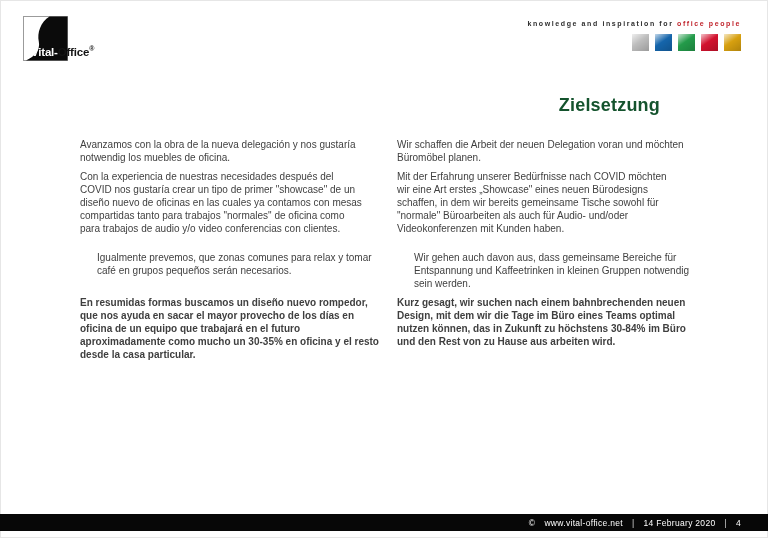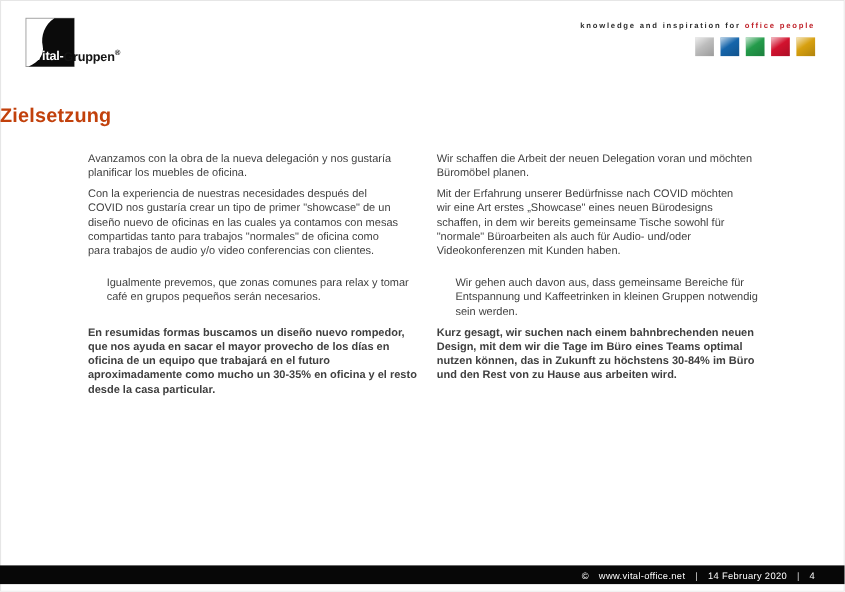--- a/index.html
+++ b/index.html
@@ -22,21 +22,21 @@
   .tagline .highlight { color:#c0242c; }
   .squares { position:absolute; top:34px; right:27px; display:flex; gap:6px; }
   .square {
     width:17px; height:17px;
     background-image: linear-gradient(145deg, rgba(255,255,255,0.75), rgba(255,255,255,0) 45%, rgba(0,0,0,0.18));
   }
 
   
   .page-title {
     position:absolute; top:95px; left:0; width:660px; margin:0;
-    text-align:left; font-size:18px; font-weight:bold; color:#c2410c; letter-spacing:0.2px;
+    text-align:right; font-size:18px; font-weight:bold; color:#14532d; letter-spacing:0.2px;
   }
 
   
   .col { position:absolute; top:0; }
   .col-left  { left:80px;  width:310px; }
   .col-right { left:397px; width:300px; }
   .para {
     position:absolute; left:0; right:0; margin:0;
     font-size:10px; line-height:13px; color:#3f3f3f; white-space:pre-line;
   }
@@ -58,42 +58,42 @@
 <body>
 
 <div class="page">
 
   <div class="logo">
     <svg width="45" height="45" viewBox="0 0 45 45">
       <rect x="0.5" y="0.5" width="44" height="44" fill="#ffffff" stroke="#9b9b9b" stroke-width="1"></rect>
       <path d="M26.5 0.5 H44.5 V44.5 H3 C12 40.5 17.5 33.5 15.8 25.5 C14 17 17.5 6 26.5 0.5 Z" fill="#0b0b0b"></path>
     </svg>
     <div class="logo-text">
-      <span class="inner">Vital-</span><span class="outer"><span>Gruppen</span><sup>®</sup></span>
+      <span class="inner">Vital-</span><span class="outer"><span>Office</span><sup>®</sup></span>
     </div>
   </div>
 
   <div class="tagline">
     <span>knowledge and inspiration for</span>
     <span class="highlight">office people</span>
   </div>
 
   <div class="squares">
     <span class="square" style="background-color: rgb(189, 189, 189);"></span>
     <span class="square" style="background-color: rgb(21, 101, 171);"></span>
     <span class="square" style="background-color: rgb(35, 155, 74);"></span>
     <span class="square" style="background-color: rgb(210, 18, 46);"></span>
     <span class="square" style="background-color: rgb(215, 160, 15);"></span>
   </div>
 
   <h1 class="page-title">Zielsetzung</h1>
 
   <div class="col col-left">
     <p class="para row-0">Avanzamos con la obra de la nueva delegación y nos gustaría
-planificar los muebles de oficina.</p>
+notwendig los muebles de oficina.</p>
     <p class="para row-1">Con la experiencia de nuestras necesidades después del
 COVID nos gustaría crear un tipo de primer "showcase" de un
 diseño nuevo de oficinas en las cuales ya contamos con mesas
 compartidas tanto para trabajos "normales" de oficina como
 para trabajos de audio y/o video conferencias con clientes.</p>
     <p class="para row-2">Igualmente prevemos, que zonas comunes para relax y tomar
 café en grupos pequeños serán necesarios.</p>
     <p class="para row-3">En resumidas formas buscamos un diseño nuevo rompedor,
 que nos ayuda en sacar el mayor provecho de los días en
 oficina de un equipo que trabajará en el futuro

